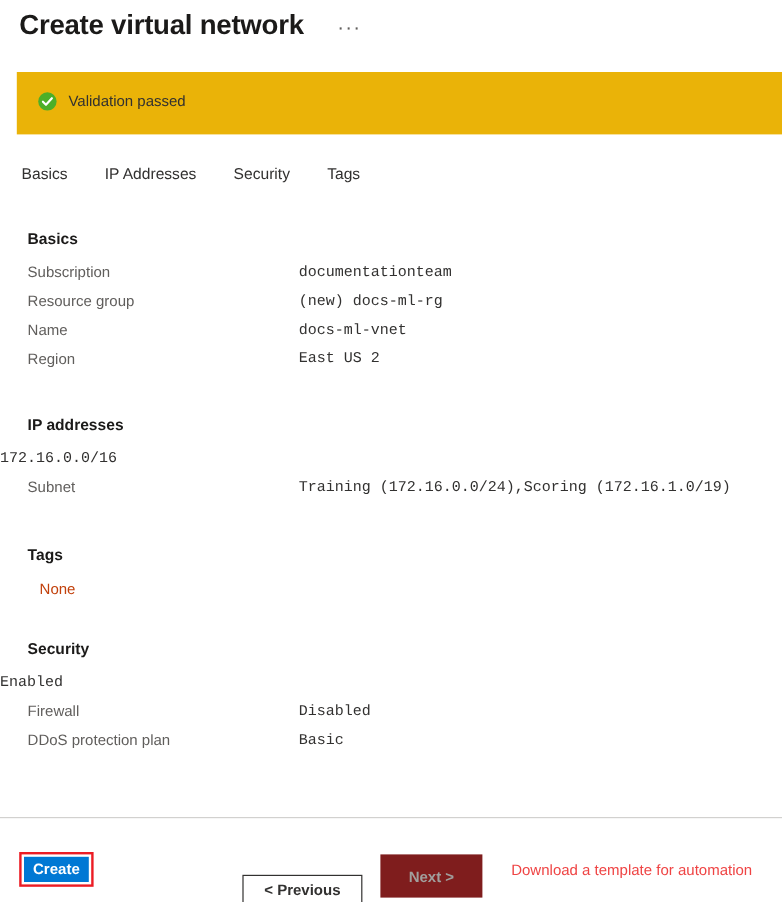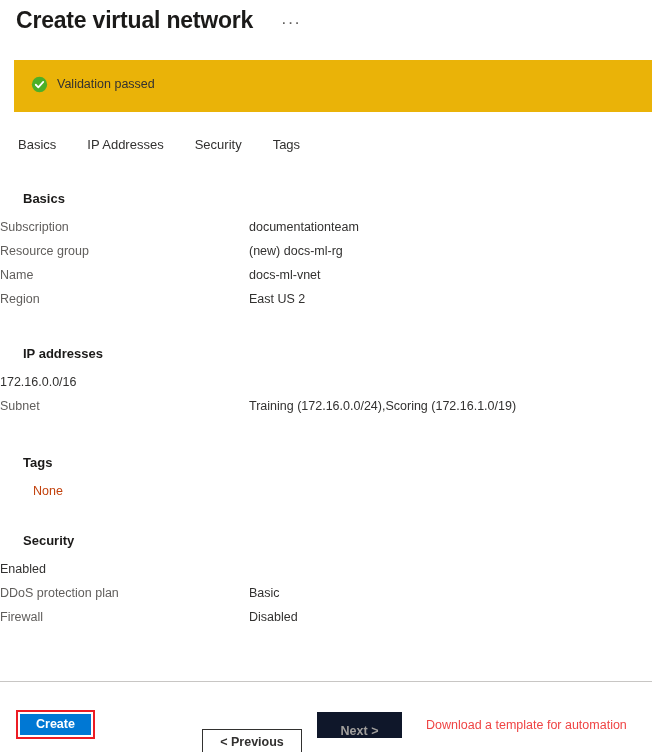--- a/index.html
+++ b/index.html
@@ -116,31 +116,33 @@
     line-height: 18px;
   }
   .rows { margin-top: 11px; }
   .row {
     display: flex;
     height: 24px;
     align-items: flex-start;
   }
   .row-label {
     width: 249px;
+    padding-left: 23px;
     box-sizing: border-box;
     font-size: 12.5px;
     color: #605e5c;
     line-height: 17px;
     white-space: nowrap;
   }
   .row-value {
     font-size: 12.5px;
     color: #323130;
     line-height: 17px;
     white-space: nowrap;
+    font-family: Liberation Mono, monospace;
   }
   .plain-value {
     padding-left: 33px;
     font-size: 12.5px;
     color: #c2410c;
     line-height: 17px;
   }
   .sec-gap-basics { height: 30px; }
   .sec-gap-ip { height: 32px; }
   .sec-gap-tags { height: 32px; }
@@ -159,21 +161,21 @@
     left: 0;
     top: 682px;
     width: 652px;
     height: 70px;
     background: #ffffff;
   }
   .create-highlight {
     position: absolute;
     left: 16px;
     top: 710px;
-    width: 79px;
+    width: 62px;
     height: 29px;
     border: 2px solid #ec1c24;
     box-sizing: border-box;
     background: #ffffff;
     padding: 2px;
   }
   .btn-create {
     width: 100%;
     height: 100%;
     background: #0078d4;
@@ -201,22 +203,22 @@
     color: #323130;
     cursor: pointer;
     padding: 0;
     margin-top: 17px;
   }
   .btn-next {
     position: absolute;
     left: 317px;
     top: 712px;
     width: 85px;
-    height: 26px;
-    background: #0f172a;
+    height: 36px;
+    background: #7f1d1d;
     border: none;
     box-sizing: border-box;
     font-family: "Liberation Sans", sans-serif;
     font-size: 12.5px;
     font-weight: 700;
     color: #a19f9d;
     cursor: default;
     padding: 12px;
   }
   .download-link {
@@ -306,26 +308,26 @@
 
   <div class="sec-gap-tags"></div>
 
   <div class="section">
     <div class="section-title">Security</div>
     <div class="rows">
       <div class="row">
         <div class="row-value">Enabled</div>
       </div>
       <div class="row">
+        <div class="row-label">Firewall</div>
+        <div class="row-value">Disabled</div>
+      </div>
+      <div class="row">
         <div class="row-label">DDoS protection plan</div>
         <div class="row-value">Basic</div>
-      </div>
-      <div class="row">
-        <div class="row-label">Firewall</div>
-        <div class="row-value">Disabled</div>
       </div>
     </div>
   </div>
 
 </div>
 
 <div class="footer-divider"></div>
 <div class="footer"></div>
 
 <div class="create-highlight">

